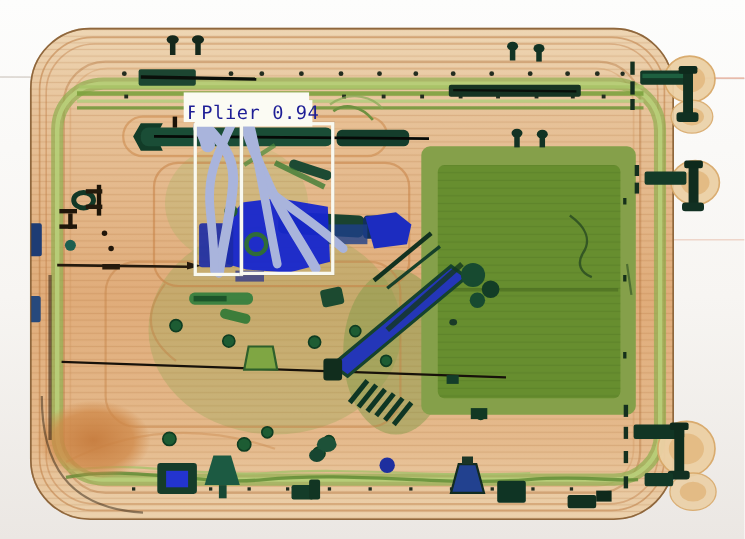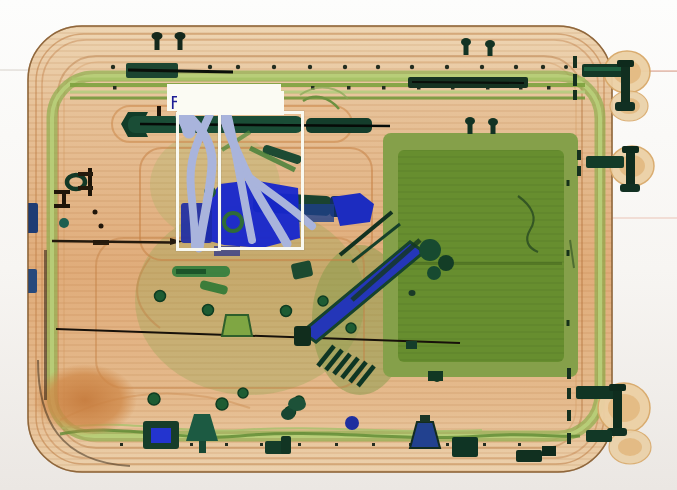--- a/index.html
+++ b/index.html
@@ -344,14 +344,15 @@
   <div id="det-box-2" class="det-box"></div>
 
   <div id="rear-label-sliver" class="label-bg"></div>
   <span id="rear-fragment" class="label-text">F</span>
   <div id="phantom-tops" class="phantom">
     
   </div>
   <div id="phantom-marks" class="phantom">··</div>
 
   <div id="front-label" class="label-bg"></div>
+  <span id="front-label-text" class="label-text">Plier 0.94</span>
 
 </div>
 
 </body></html>

